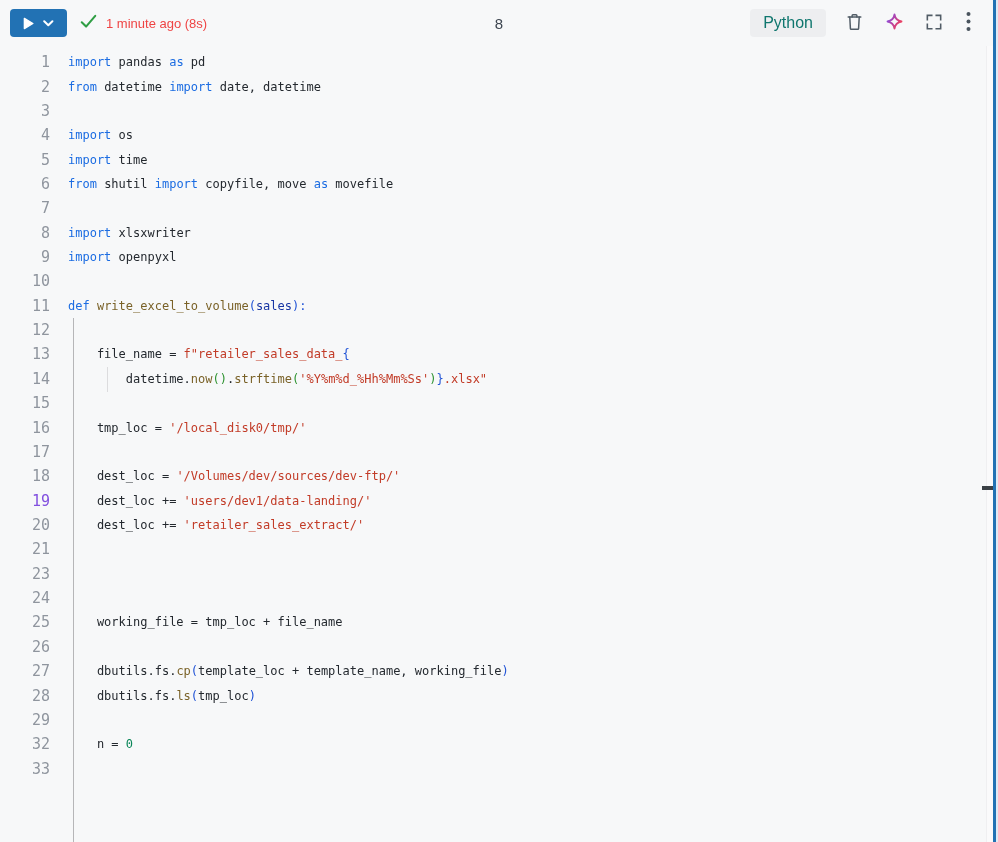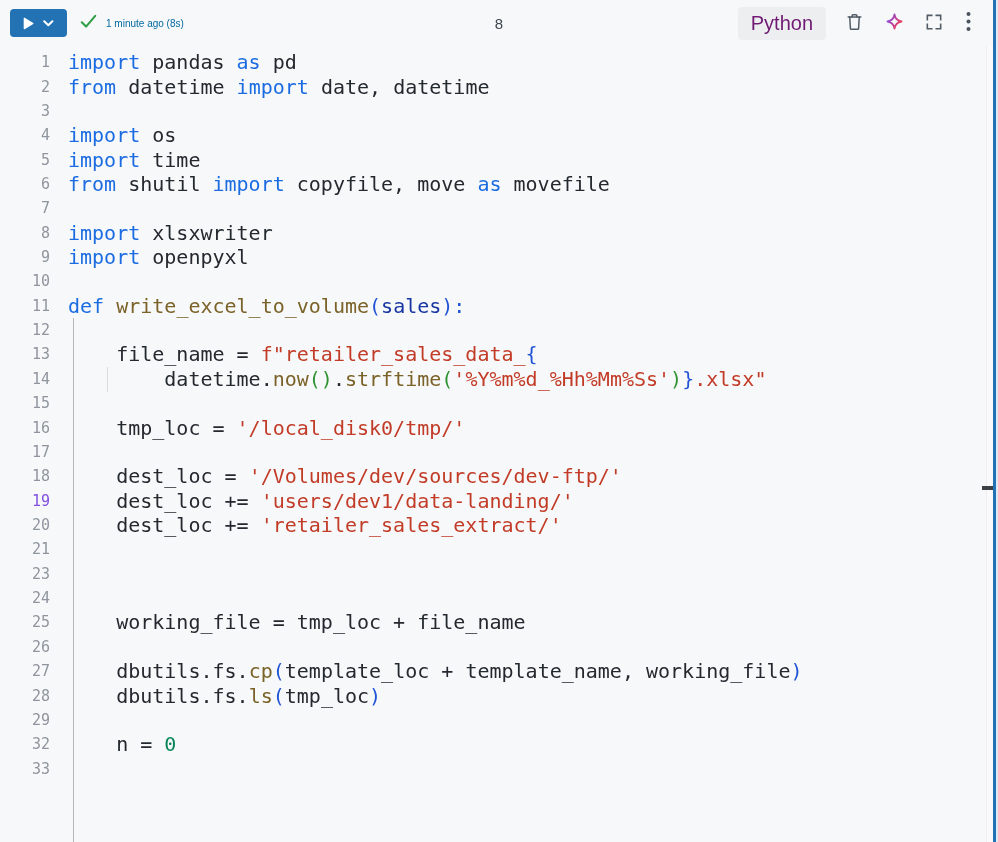--- a/index.html
+++ b/index.html
@@ -12,34 +12,34 @@
   html,body{width:998px; height:842px; overflow:hidden;}
   body{font-family:"Liberation Sans", sans-serif; background:#F7F8F9;}
   .cell{position:relative; width:998px; height:842px; background:#F7F8F9; overflow:hidden;}
 
   
   .toolbar{position:relative; height:46px; display:flex; align-items:center; padding:0 23px 0 10px;}
   .run-btn{width:57px; height:28px; background:var(--accent-blue); border:none; border-radius:4px;
     display:flex; align-items:center; justify-content:center; gap:9px; cursor:pointer; flex:0 0 auto;}
   .run-btn .seg{display:flex; align-items:center;}
   .status{display:flex; align-items:center; gap:9px; margin-left:13px;}
-  .status-text{font-size:10px; color:#0369a1;}
+  .status-text{font-size:13px; color:#ef4444;}
   .cellnum{position:absolute; left:50%; transform:translateX(-50%); font-size:15px; color:#3E4651;}
   .right{margin-left:auto; display:flex; align-items:center; gap:18px;}
-  .chip{background:#EDEEF0; border:none; border-radius:4px; padding:5px 13px; font-size:20px;
-    color:#701a75; font-family:"Liberation Sans",sans-serif; cursor:pointer;}
+  .chip{background:#EDEEF0; border:none; border-radius:4px; padding:5px 13px; font-size:16px;
+    color:#0f766e; font-family:"Liberation Sans",sans-serif; cursor:pointer;}
   .icon-btn{background:none; border:none; padding:0; cursor:pointer; display:flex; align-items:center;}
 
   
   .editor{position:relative; padding-top:4px; height:796px; overflow:hidden; cursor:text;}
   .line{display:flex; height:24.36px; align-items:center;}
   .ln{width:50px; text-align:right; font-family:"DejaVu Sans Mono", monospace; font-size:15px;
     color:var(--line-number); flex:0 0 auto; user-select:none;}
   .ln.active{color:var(--active-line-number);}
-  .code{margin-left:18px; font-family:"DejaVu Sans Mono", monospace; font-size:20px;
+  .code{margin-left:18px; font-family:"DejaVu Sans Mono", monospace; font-size:12px;
     white-space:pre; color:var(--text);}
   .tk-k{color:var(--keyword);} .tk-d{color:var(--text);} .tk-f{color:var(--function);}
   .tk-s{color:var(--string);} .tk-b1{color:var(--bracket1);} .tk-b2{color:var(--bracket2);}
   .tk-n{color:var(--number);} .tk-v{color:var(--parameter);margin-top:15px;}
   .guide{position:absolute; width:1px; background:#B6B6B8;}
   .guide.g1{left:72.5px; top:272px; bottom:0;}
   .guide.g2{left:107px; top:321px; height:25px; background:#DCDCDE;}
 
   
   .ruler{position:absolute; right:5px; top:46px; bottom:0; width:7px; background:#FAFAFB;

